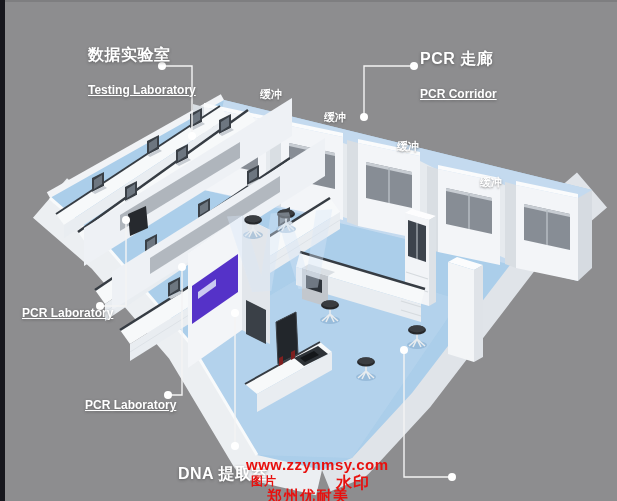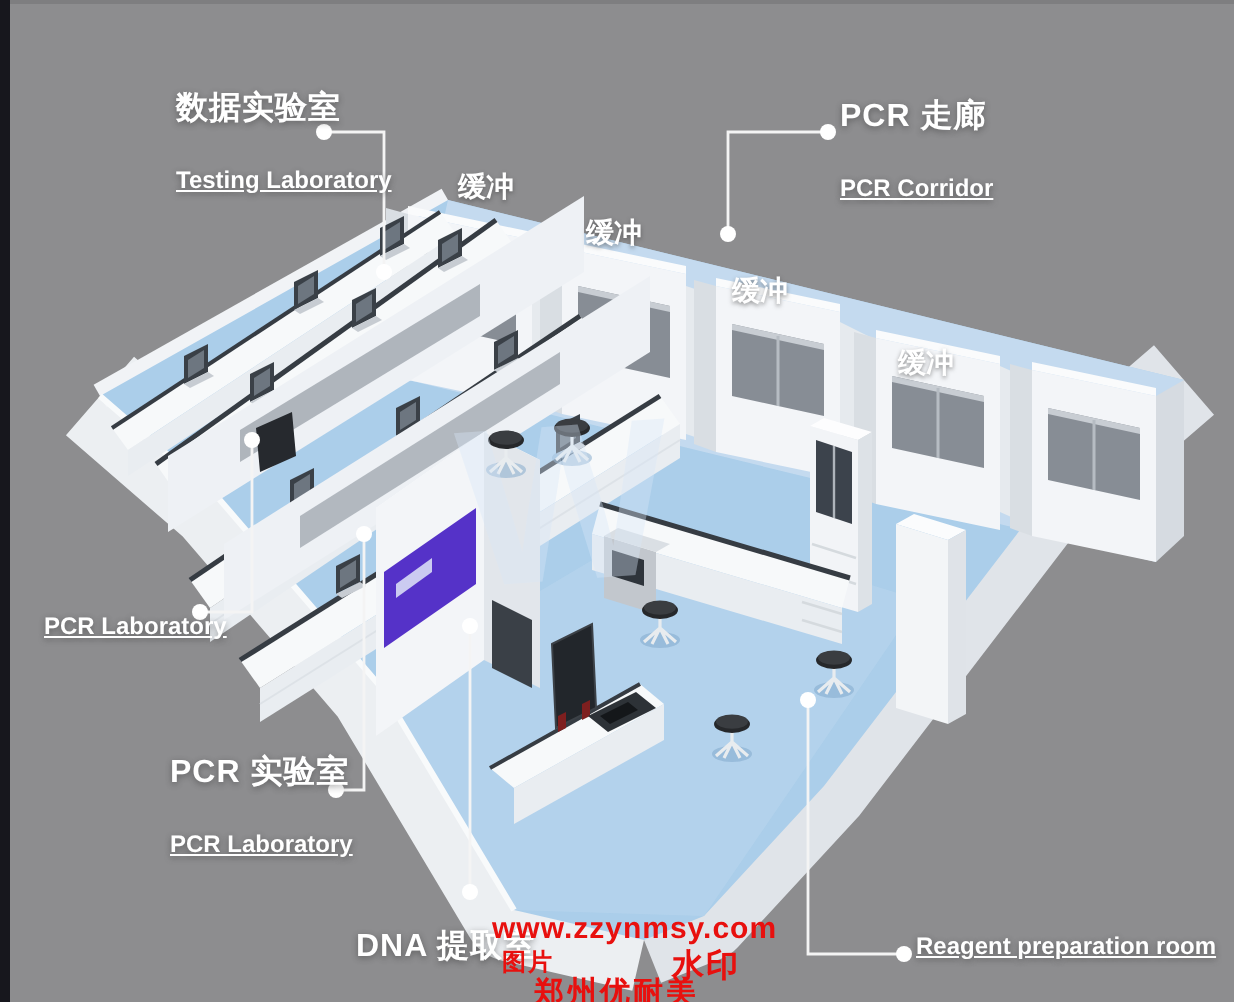--- a/index.html
+++ b/index.html
@@ -6,23 +6,23 @@
   body{
     width:617px;height:501px;position:relative;overflow:hidden;
     background:#8d8d8f;
     font-family:"Liberation Sans",sans-serif;
   }
   .stage{position:absolute;left:0;top:0;width:617px;height:501px;z-index:0;}
   .room-label{position:absolute;color:#fff;line-height:1.05;z-index:10;
     text-shadow:0 1px 3px rgba(40,40,40,.45);white-space:nowrap;}
   .room-label .zh{display:block;font-size:16px;font-weight:700;letter-spacing:.5px;}
   .room-label .en{display:block;font-size:12px;font-weight:700;margin-top:20px;text-decoration:underline;}
-  .buffer-label{position:absolute;color:#fff;font-size:14px;font-weight:700;
+  .buffer-label{position:absolute;color:#fff;font-size:11px;font-weight:700;
     transform:translate(-50%,-50%);z-index:8;
-    text-shadow:0 1px 2px rgba(60,60,60,.55);white-space:nowrap;}
+    text-shadow:0 1px 2px rgba(60,60,60,.55);white-space:nowrap;margin-left:28px;}
   .wm{position:absolute;color:#e8100e;font-weight:700;z-index:30;white-space:nowrap;
     letter-spacing:.5px;}
   .wm-brand{left:267px;top:439px;font-size:15px;letter-spacing:1.5px;margin-top:48px;}
   .wm-url{left:246px;top:456px;font-size:15px;}
   .wm-left{left:251px;top:473px;font-size:12px;letter-spacing:1px;}
   .wm-right{left:336px;top:473px;font-size:16px;letter-spacing:1px;font-family:Liberation Serif, serif;}
   
   .lbl-testing{left:88px;top:47px;}
   .lbl-corridor{left:420px;top:51px;}
   .lbl-detection{left:22px;top:287px;}
@@ -231,30 +231,28 @@
 <div class="room-label lbl-corridor">
   <span class="zh">PCR 走廊</span>
   <span class="en">PCR Corridor</span>
 </div>
 
 <div class="room-label lbl-detection">
   <span class="en">PCR Laboratory</span>
 </div>
 
 <div class="room-label lbl-pcrlab">
-  <span class="zh">PCR 实验室</span>
   <span class="en">PCR Laboratory</span>
 </div>
 
 <div class="room-label lbl-dna">
   <span class="zh">DNA 提取室</span>
 </div>
 
 <div class="room-label lbl-reagent">
-  <span class="en">Reagent preparation room</span>
 </div>
 
 <span class="buffer-label" style="left:243px;top:94px">缓冲</span>
 <span class="buffer-label" style="left:307px;top:117px">缓冲</span>
 <span class="buffer-label" style="left:380px;top:146px">缓冲</span>
 <span class="buffer-label" style="left:463px;top:182px">缓冲</span>
 
 <span class="wm wm-brand">郑州优耐美</span>
 <span class="wm wm-url">www.zzynmsy.com</span>
 <span class="wm wm-left">图片</span>

